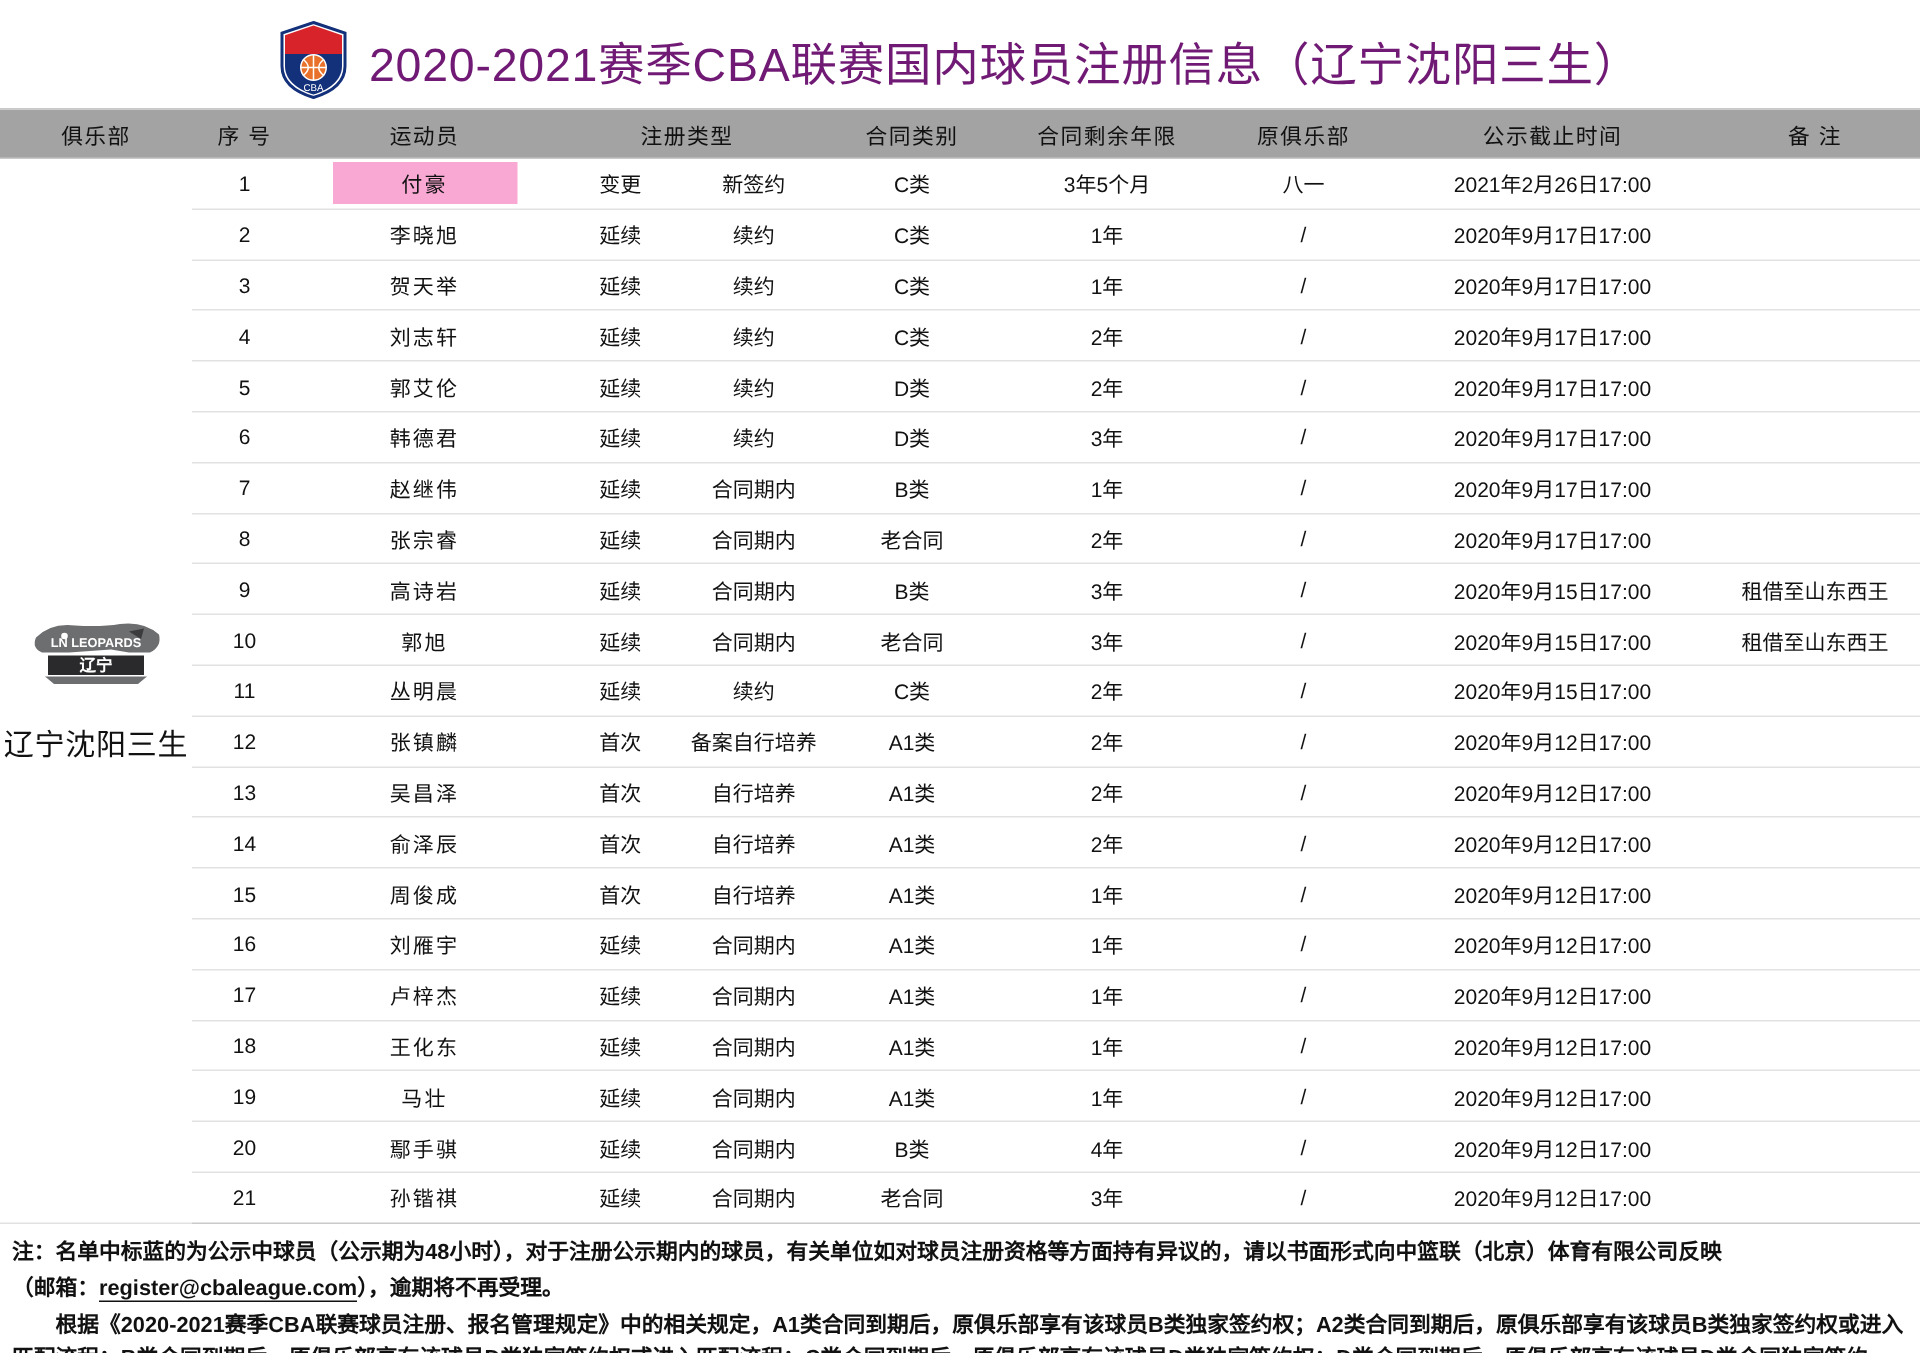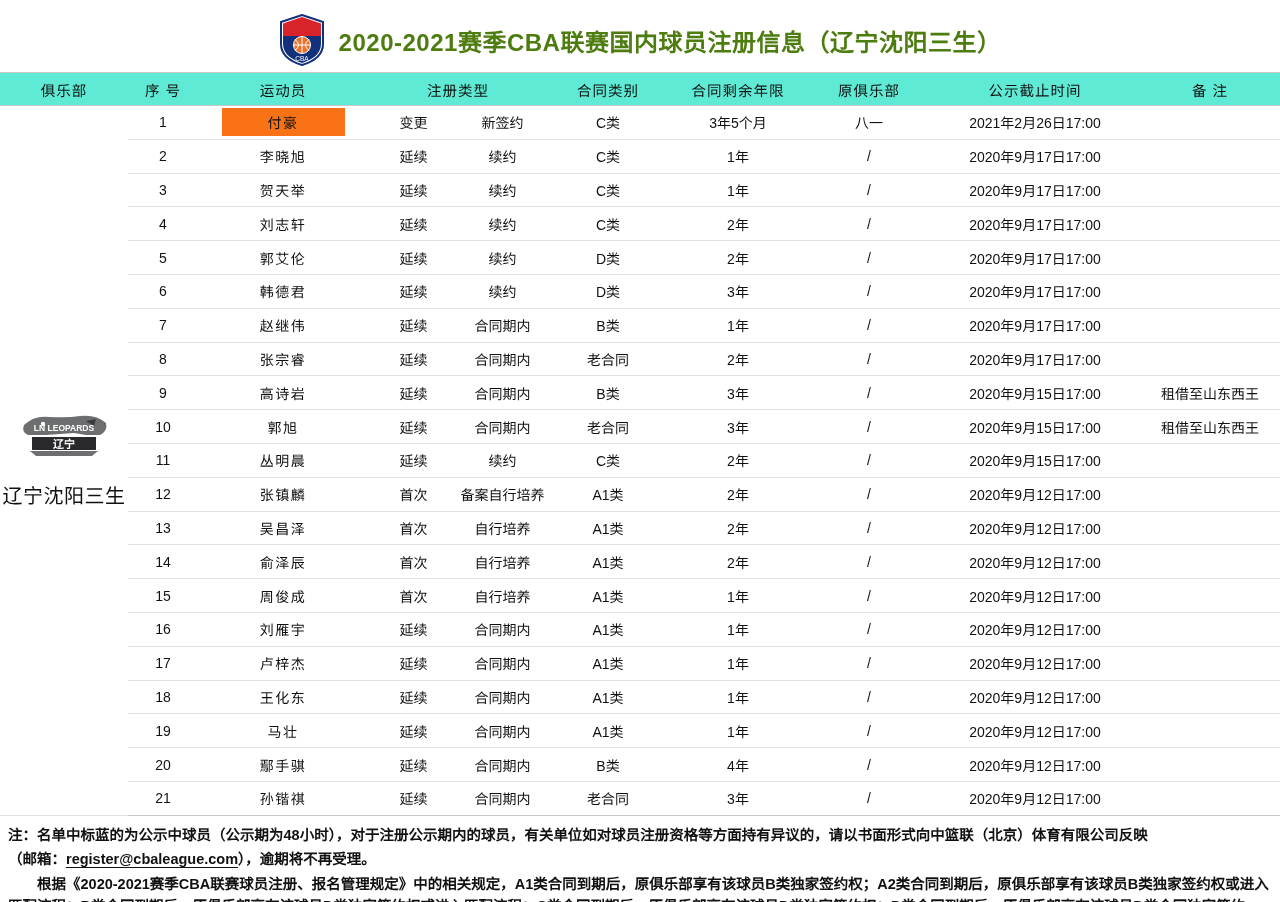--- a/index.html
+++ b/index.html
@@ -31,24 +31,24 @@
     padding-bottom: 6px;
   }
   .cba-logo {
     width: 46px;
     height: 52px;
     position: relative;
     flex: 0 0 auto;
   }
   .cba-logo svg { display: block; }
   .title {
-    font-size: 24px;
-    font-weight: bold;
+    font-size: 31px;
+    font-weight: normal;
     letter-spacing: 0.5px;
-    color: #4d7c0f;
+    color: #701a75;
     white-space: nowrap;
   }
 
   .update-line {
     text-align: right;
     font-size: 13.5px;
     color: #111;
     padding-right: 6px;
     padding-bottom: 4px;
     letter-spacing: 0.3px;
@@ -58,21 +58,21 @@
   table.reg {
     width: 1280px;
     border-collapse: collapse;
     table-layout: fixed;
     font-size: 14px;
   }
   table.reg th {
     font-weight: normal;
     font-size: 14.5px;
     height: 30px;
-    background: #5eead4;
+    background: #a3a3a3;
     border-top: 1px solid #c9c9c9;
     border-bottom: 1px solid #c9c9c9;
     color: #111;
     letter-spacing: 1px;
   }
   table.reg td {
     height: 30.8px;
     text-align: center;
     border-bottom: 1px solid #e2e2e2;
     color: #111;
@@ -99,21 +99,21 @@
   }
   .club-name {
     font-size: 20px;
     color: #111;
     letter-spacing: 0.5px;
   }
 
   .player-name { letter-spacing: 1.5px; margin-top: 24px; }
   .highlight {
     display: inline-block;
-    background: #f97316;
+    background: #f9a8d4;
     padding: 4px 46px;
     letter-spacing: 1.5px;
   }
   .split2 {
     display: flex;
     justify-content: center;
   }
   .split2 .c1 { width: 50%; text-align: center; }
   .split2 .c2 { width: 50%; }
 

